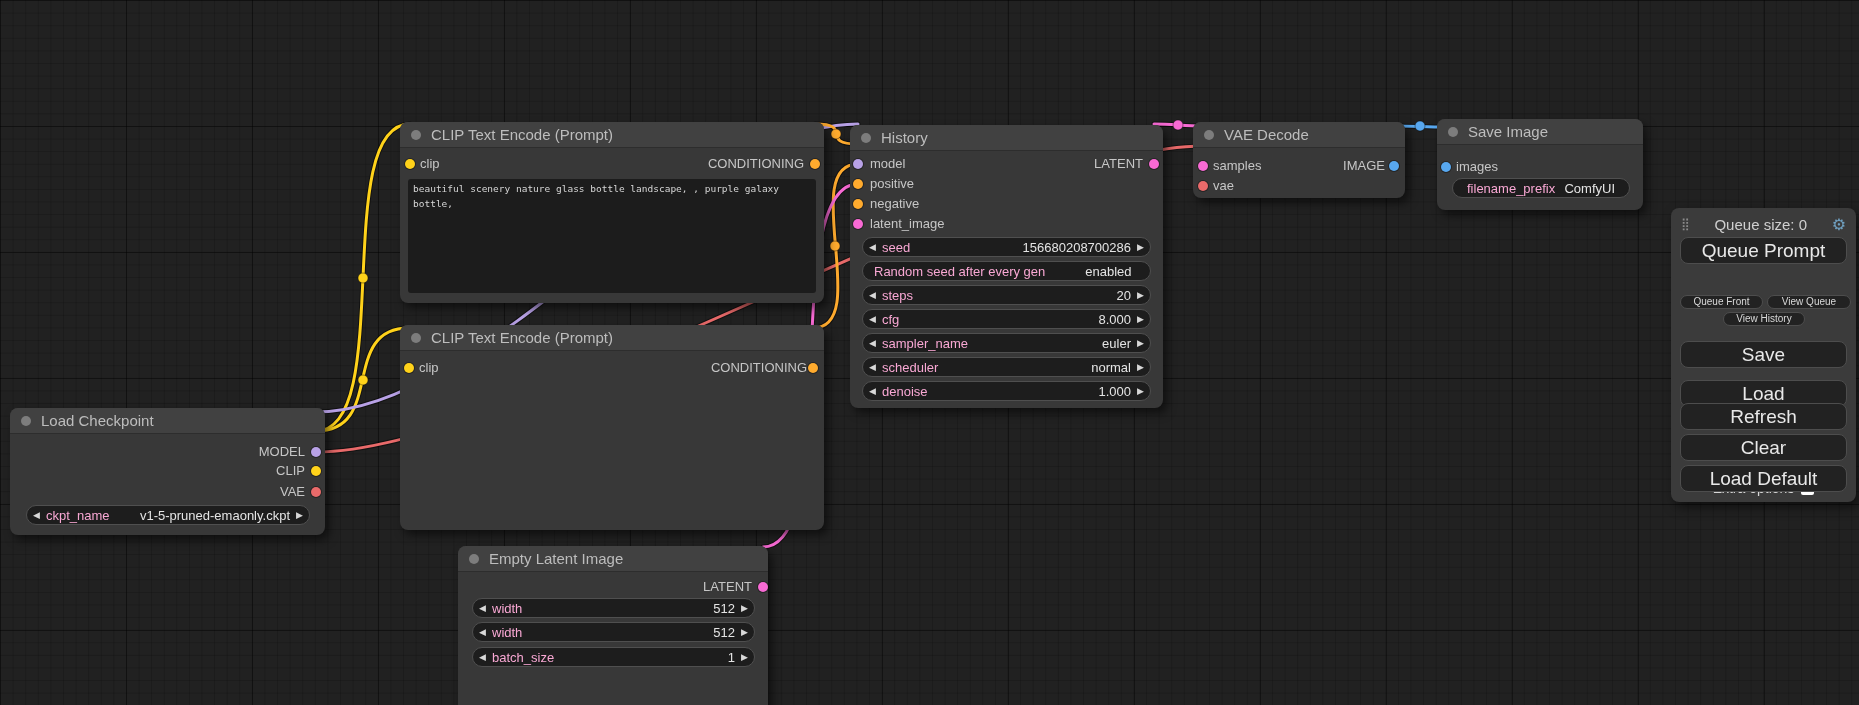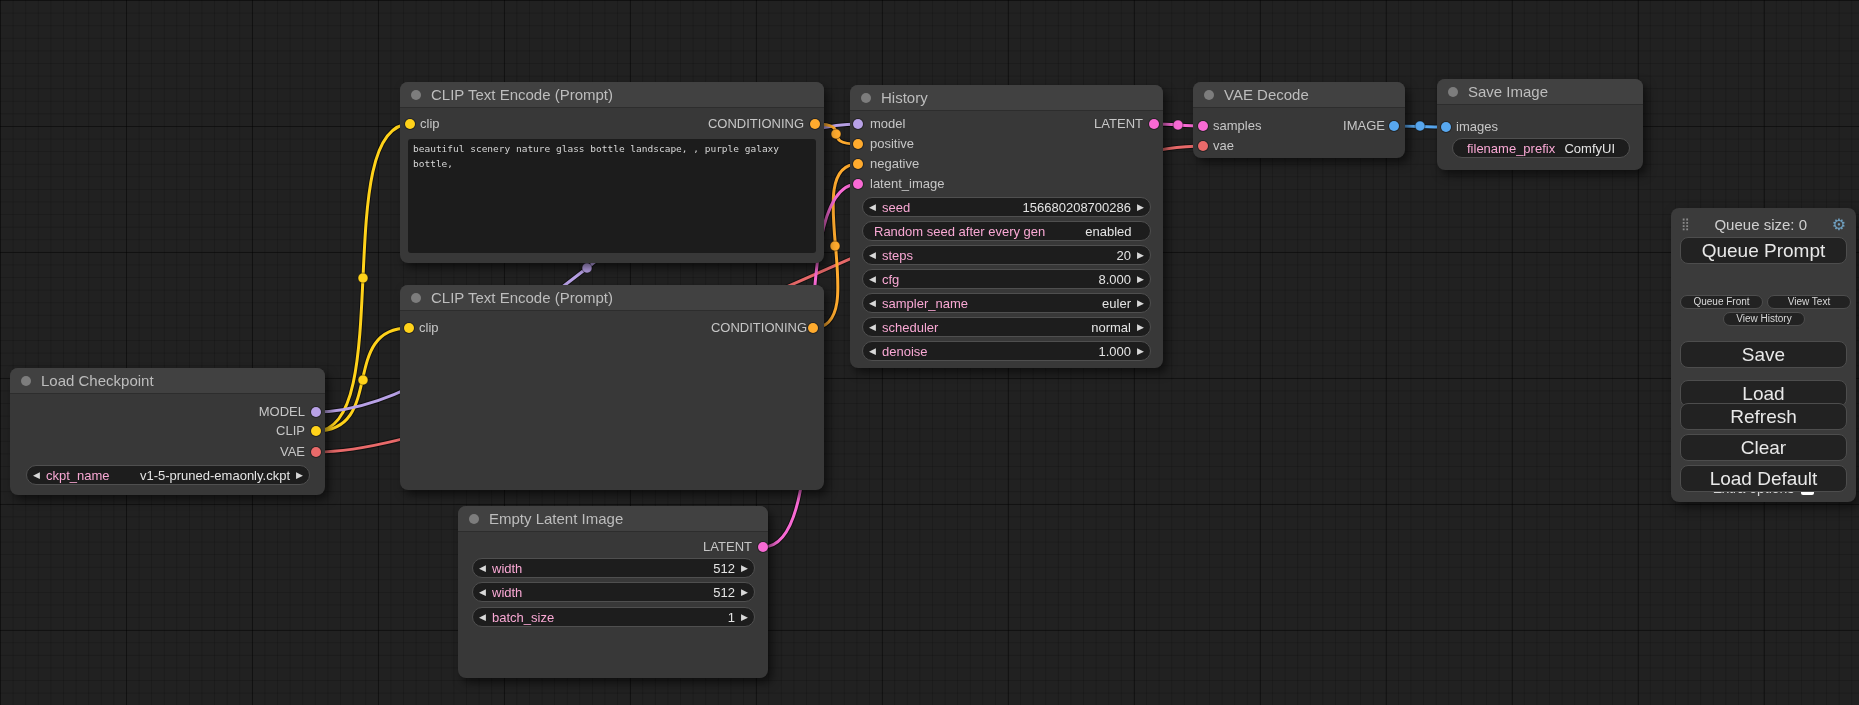--- a/index.html
+++ b/index.html
@@ -18,21 +18,21 @@
   #wires path{fill:none;stroke-linecap:round;}
   .wire-under{stroke:rgba(0,0,0,.45);stroke-width:5;}
   .wire{stroke-width:3;}
   .s-clip{stroke:#ffd21a}.s-model{stroke:#b8a1e6}.s-vae{stroke:#e96a6a}
   .s-cond{stroke:#ffab2e}.s-latent{stroke:#f86ad4}.s-image{stroke:#58a8f0}
   .f-clip{fill:#ffd21a}.f-model{fill:#b8a1e6}
   .f-cond{fill:#ffab2e}.f-latent{fill:#f86ad4}.f-image{fill:#58a8f0}
   #wires circle{stroke:rgba(0,0,0,.4);stroke-width:1;}
 
   .node{position:absolute;background:#383838;border-radius:8px;z-index:2;
-    box-shadow:4px 5px 10px rgba(0,0,0,.55);}
+    box-shadow:4px 5px 10px rgba(0,0,0,.55);margin-top:40px;}
   .ntitle{position:absolute;left:0;right:0;top:0;height:26px;background:#414141;
     border-radius:8px 8px 0 0;border-bottom:1px solid #2d2d2d;box-sizing:border-box;
     color:#bdbdbd;font-size:15px;line-height:25px;padding-left:31px;
     white-space:nowrap;overflow:hidden;}
   .tdot{position:absolute;left:11px;top:8px;width:10px;height:10px;border-radius:50%;background:#7d7d7d;}
   .slot-dot{position:absolute;width:10px;height:10px;border-radius:50%;box-shadow:0 0 0 1px rgba(0,0,0,.35);}
   .c-model{background:#b8a1e6}.c-clip{background:#ffd21a}.c-vae{background:#e96a6a}
   .c-cond{background:#ffab2e}.c-latent{background:#f86ad4}.c-image{background:#58a8f0}
   .in-label,.out-label{position:absolute;color:#c6c6c6;font-size:13px;line-height:14px;white-space:nowrap;}
   .out-label{text-align:right;}
@@ -247,21 +247,21 @@
       <span id="drag-handle">⣿</span>
       <span id="queue-size">Queue size: 0</span>
       <span id="gear">⚙</span>
     </div>
     <div class="menu-btn big" style="top:29px;">Queue Prompt</div>
     <div class="mrow" id="extra-row">
       <span id="extra-label">Extra options</span>
       <span id="extra-checkbox"></span>
     </div>
     <div class="small-btn" style="left:9px;top:87px;width:83px;">Queue Front</div>
-    <div class="small-btn" style="left:96px;top:87px;width:84px;">View Text</div>
+    <div class="small-btn" style="left:96px;top:87px;width:84px;">View Queue</div>
     <div class="small-btn" style="left:52px;top:104px;width:82px;">View History</div>
     <div class="menu-btn big" style="top:133px;">Save</div>
     <div class="menu-btn big" style="top:172px;text-align:center;">Load</div>
     <div class="menu-btn big" style="top:195px;">Refresh</div>
     <div class="menu-btn big" style="top:226px;">Clear</div>
     <div class="menu-btn big" style="top:257px;">Load Default</div>
   </div>
 
 </div>
 

